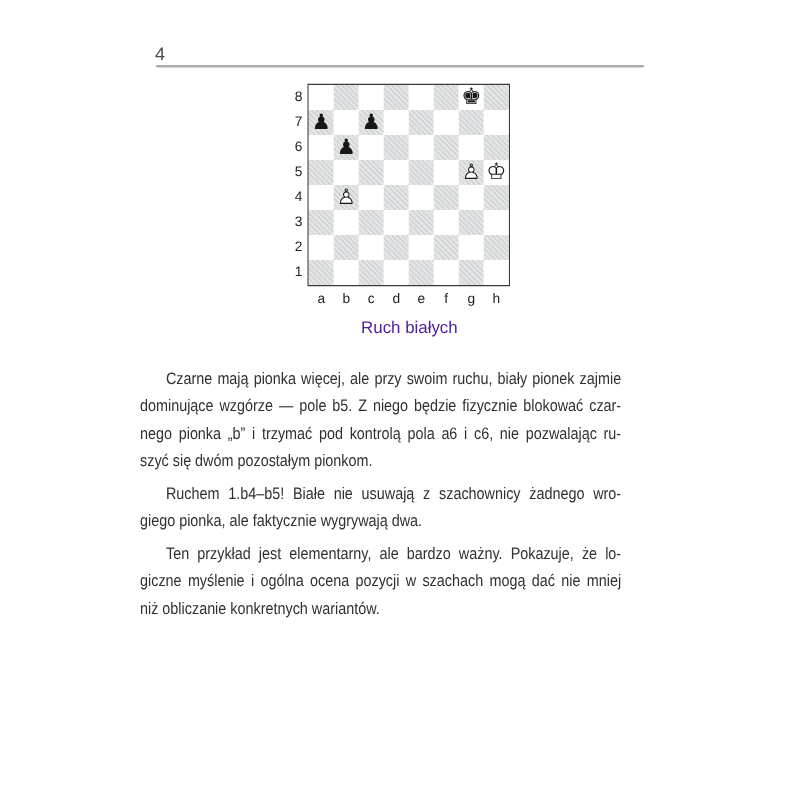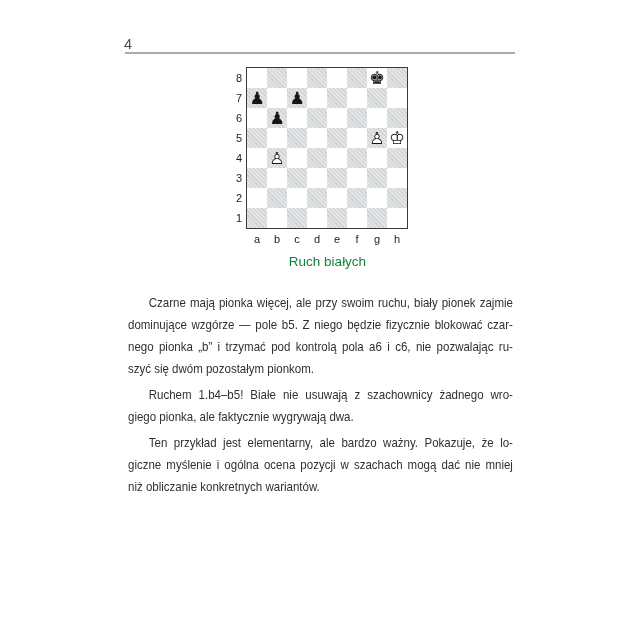--- a/index.html
+++ b/index.html
@@ -23,24 +23,24 @@
   .piece.king{font-size:18px;}
   .piece .fill{position:absolute;left:0;top:0;width:20px;color:#ffffff;}
   .piece .outline{position:absolute;left:0;top:0;width:20px;color:#161616;}
   .piece.black{color:#161616;}
   .rank-labels{position:absolute;left:228px;top:68px;width:14px;}
   .rank-labels div{height:20px;line-height:20px;text-align:right;font-size:11px;color:#222222;}
   .file-labels{position:absolute;left:247px;top:233px;display:flex;}
   .file-labels div{width:20px;text-align:center;font-size:11px;color:#222222;}
 
   .caption{position:absolute;left:246px;top:254px;width:163px;text-align:center;
-           font-size:13.5px;color:#15803d;}
+           font-size:13.5px;color:#4c1d95;}
 
   
-  .textblock{position:absolute;left:128px;top:292px;width:385px;}
+  .textblock{position:absolute;left:112px;top:292px;width:385px;}
   .textscale{width:445px;transform:scaleX(0.865);transform-origin:0 0;}
   .para{margin:0 0 4px 0;font-size:13.3px;line-height:22px;color:#303030;}
   .tline{text-align:justify;text-align-last:justify;}
   .tline.last{text-align-last:left;}
   .tline.first{text-indent:24px;}
 </style>
 </head>
 <body>
 
 <div class="page">

